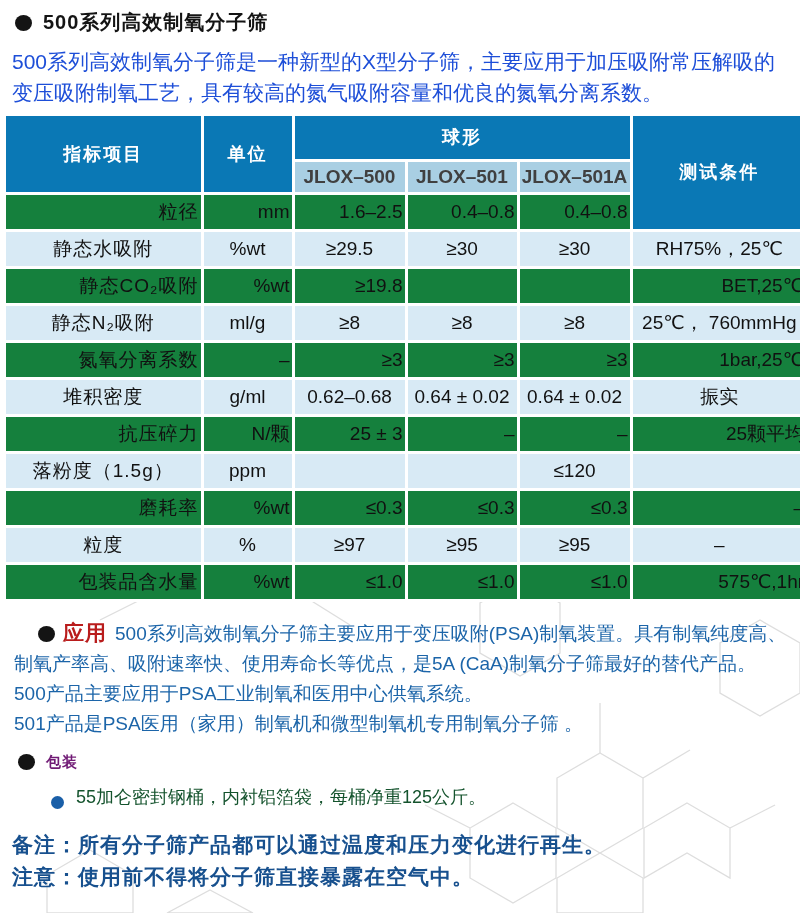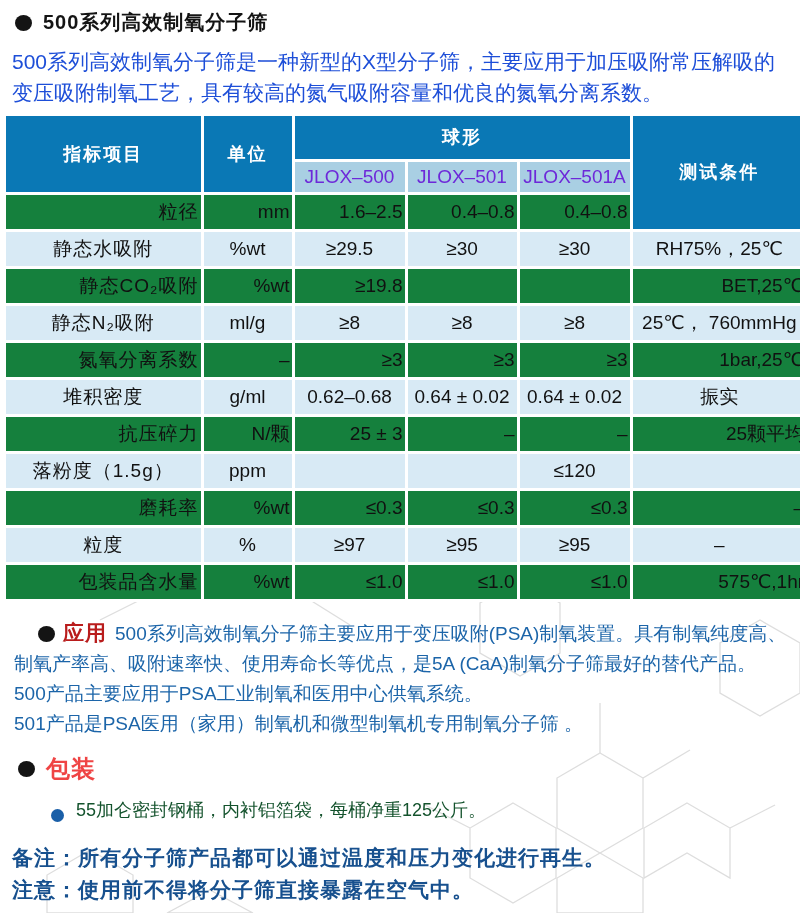--- a/index.html
+++ b/index.html
@@ -22,39 +22,39 @@
     color:#1d4ed8; position:relative; z-index:2;
   }
 
   
   table.spec { border-collapse:collapse; table-layout:fixed; width:800px; position:relative; z-index:2; }
   table.spec td, table.spec th { border:3px solid #fff; text-align:center; padding:0 2px; overflow:hidden; }
   table.spec tr > *:first-child { border-left:0; }
   table.spec tr > *:last-child  { border-right:0; }
   table.spec tr:first-child > * { border-top:0; }
   .th-dark { background:#0a78b5; color:#fff; font-weight:bold; font-size:18px; letter-spacing:2px; }
-  .th-sub  { background:#a9cfe3; color:#6d28d9; font-weight:normal; font-size:19px; letter-spacing:0; }
+  .th-sub  { background:#a9cfe3; color:#404040; font-weight:bold; font-size:19px; letter-spacing:0; }
   tr.hrow1 { height:44px; }
   tr.hrow2 { height:33px; }
   tr.drow  { height:37px; font-size:19px; }
   tr.medium td { background:#15803d;text-align:right; }
   tr.light  td { background:#d8eaf5; }
   td.lbl { letter-spacing:1px; }
 
   
   .section-app { margin:16px 8px 0 8px; font-size:19px; line-height:30px; color:#1c65a9; position:relative; z-index:2; }
   .app-first { text-indent:24px; margin:0; }
   .app-head-bullet { display:inline-block; width:17px; height:16px; border-radius:50%; background:#141414; vertical-align:-2px; margin-right:8px; }
   .app-head-label { font-size:21px; font-weight:bold; color:#b91c1c; letter-spacing:1px; margin-right:8px; }
   .app-line { margin:0; }
 
   
   .section-pack { margin:14px 8px 0 12px; position:relative; z-index:2; }
   .pack-head { display:flex; align-items:center; gap:11px; }
-  .pack-head-label { font-size:24px; font-weight:bold; color:#ef4444; letter-spacing:1px; }
+  .pack-head-label { font-size:15px; font-weight:bold; color:#701a75; letter-spacing:1px; }
   .pack-item { display:flex; align-items:flex-end; gap:12px; margin:13px 0 0 33px; color:#14532d; font-size:18px; }
   .bullet-blue { width:13px; height:13px; border-radius:50%; background:#1a5fa8; flex:0 0 auto; }
 
   
   .footer { margin:20px 6px 0 6px; color:#17508e; font-weight:bold; position:relative; z-index:2; }
   .footer-line { font-size:21px; line-height:32px; letter-spacing:1px; }
 </style>
 </head>
 <body>
 

